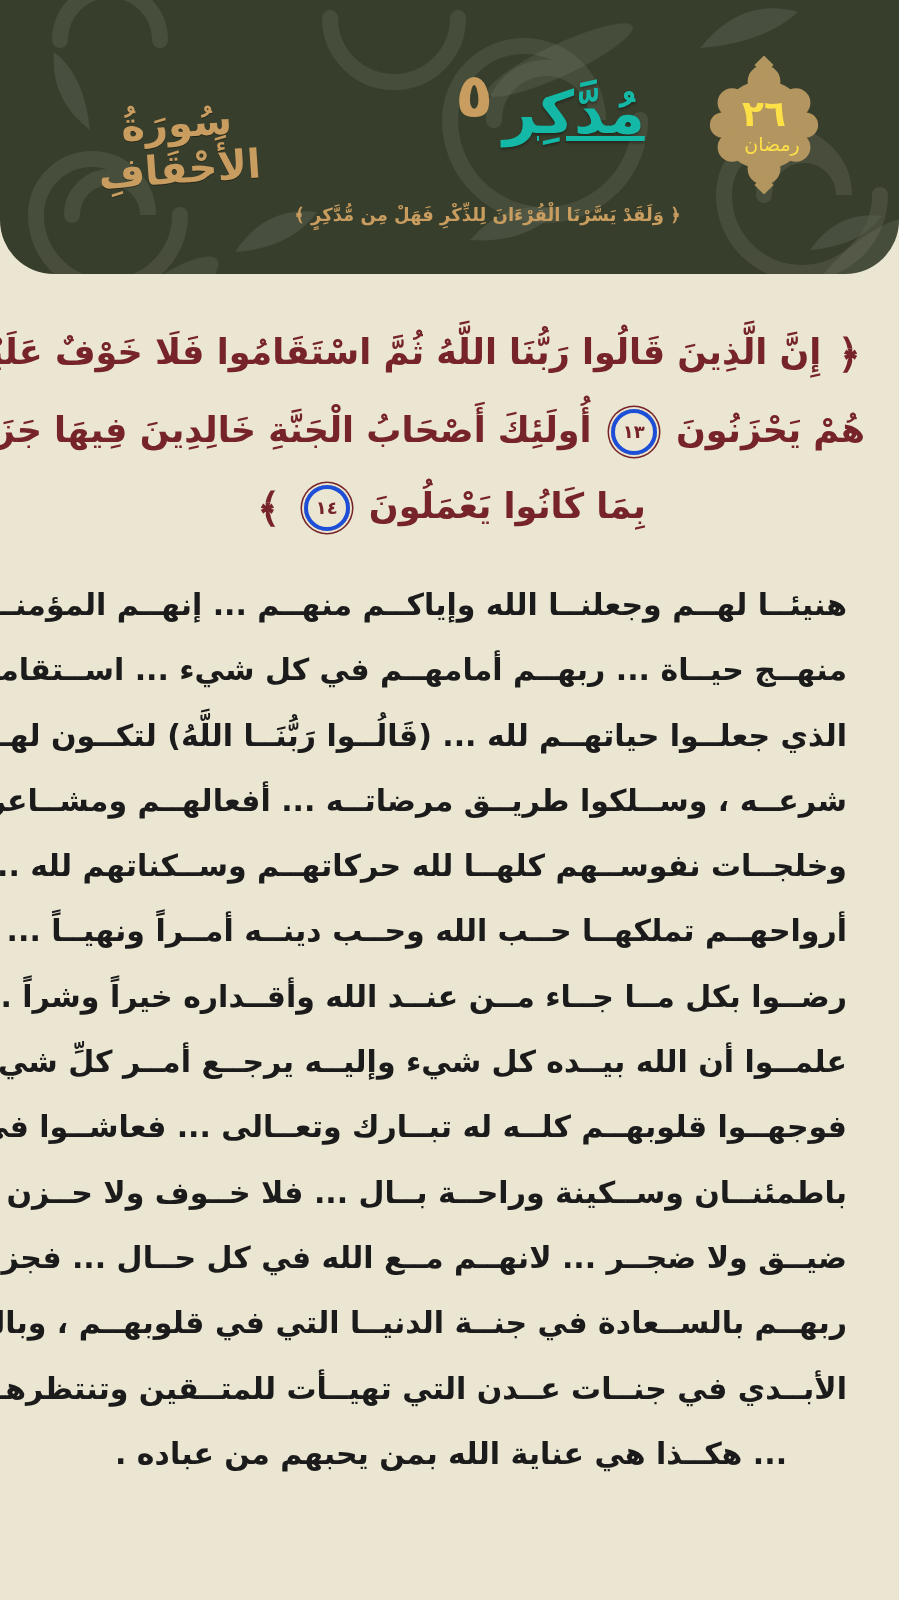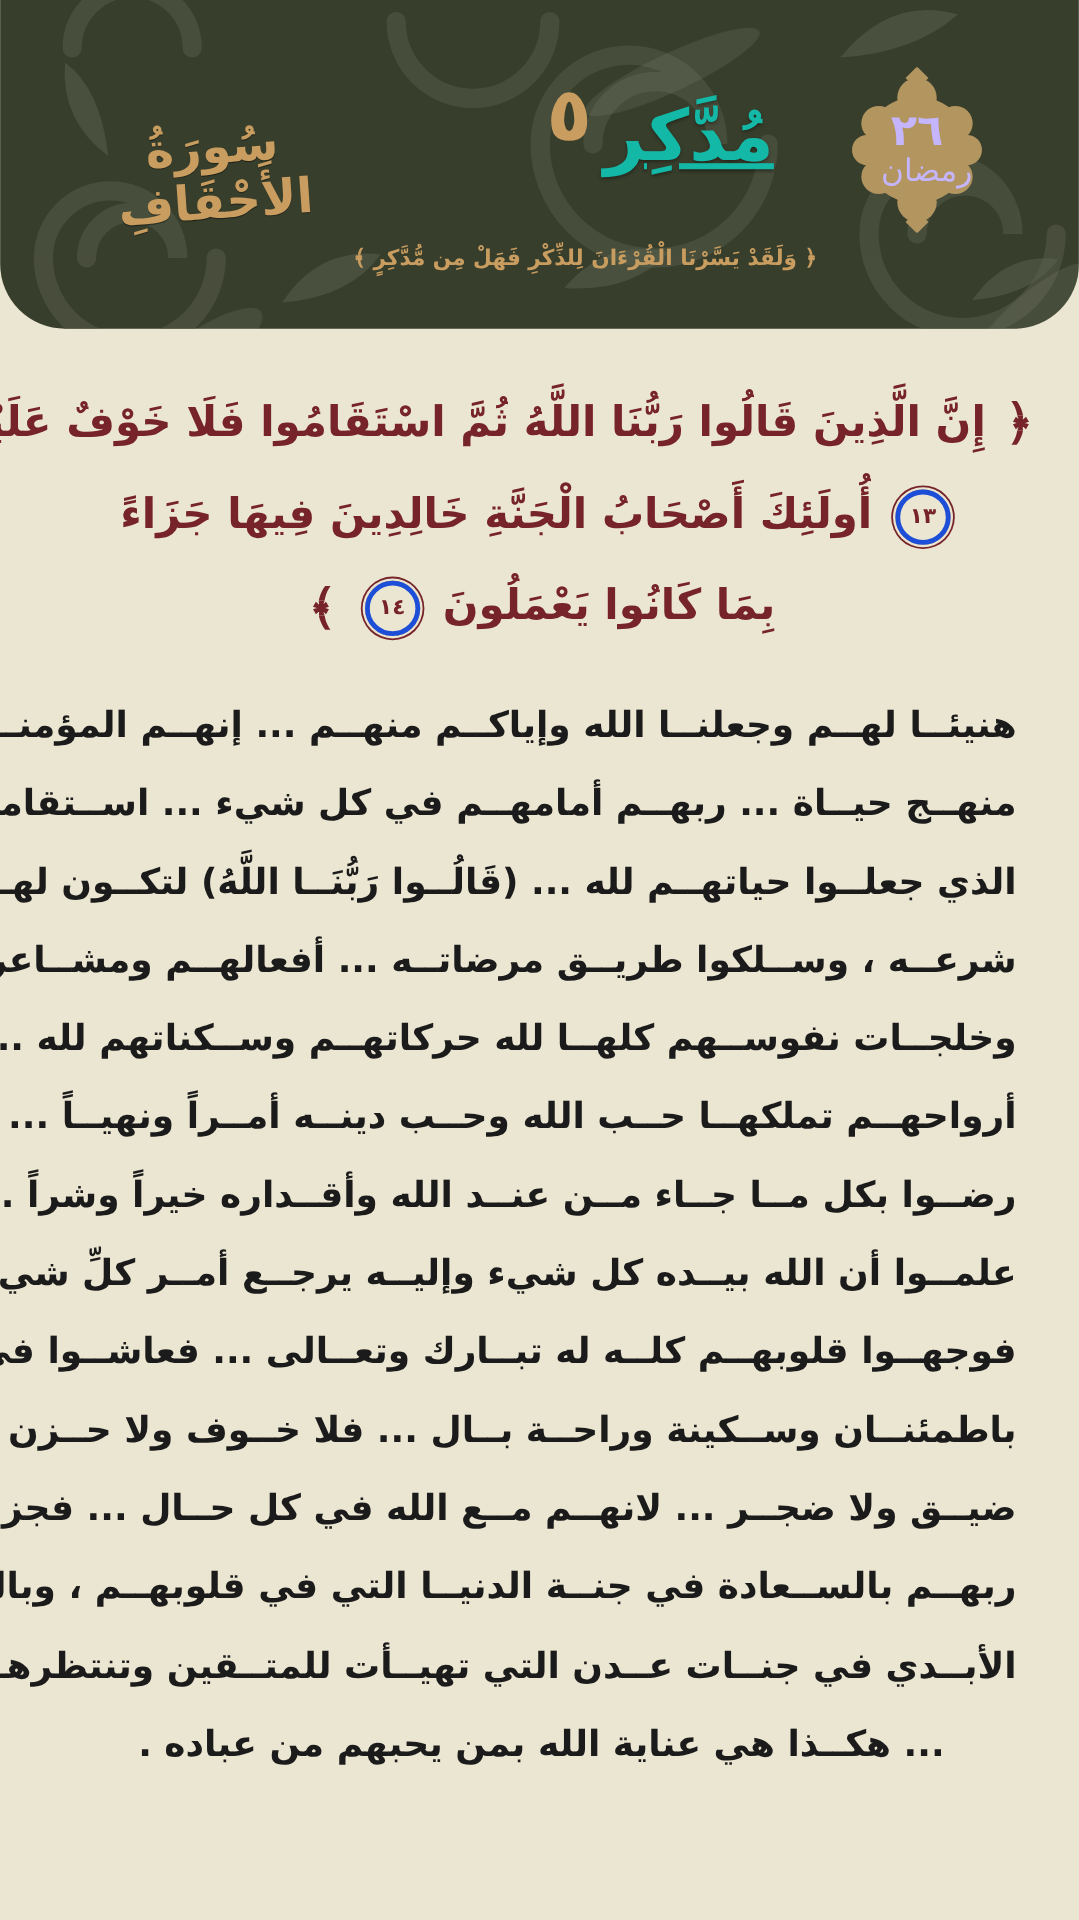--- a/index.html
+++ b/index.html
@@ -40,24 +40,24 @@
   }
   .tagline{
     position:absolute;top:204px;left:76px;right:0;
     text-align:center;color:#c89d5f;font-size:18px;font-weight:bold;
   }
   .badge{position:absolute;top:56px;left:706px;width:116px;height:138px;}
   .badge svg{position:absolute;top:0;left:0;}
   .badge-text{
     position:absolute;top:0;left:0;width:116px;height:138px;
     display:flex;flex-direction:column;align-items:center;justify-content:center;
-    color:#c4b5fd;
+    color:#fde047;
   }
   .badge-day{font-size:36px;font-weight:bold;line-height:1.05;}
-  .badge-month{font-size:26px;line-height:1.2;margin-left:16px;}
+  .badge-month{font-size:19px;line-height:1.2;margin-left:16px;}
 
   
   .verse{
     position:absolute;top:314px;left:34px;right:34px;
     color:#762329;text-align:center;
     font-size:35px;font-weight:bold;line-height:76px;
   }
   .v-line{white-space:nowrap;}
   .ayah-num{
     display:inline-flex;align-items:center;justify-content:center;
@@ -141,20 +141,21 @@
     </div>
   </div>
 </div>
 
 <div class="verse">
   <div class="v-line">
     <span class="bracket">﴿</span>
     <span>إِنَّ الَّذِينَ قَالُوا رَبُّنَا اللَّهُ ثُمَّ اسْتَقَامُوا فَلَا خَوْفٌ عَلَيْهِمْ وَلَا</span>
   </div>
   <div class="v-line">
+    <span>هُمْ يَحْزَنُونَ</span>
     <span class="ayah-num">
       <span>١٣</span>
     </span>
     <span>أُولَئِكَ أَصْحَابُ الْجَنَّةِ خَالِدِينَ فِيهَا جَزَاءً</span>
   </div>
   <div class="v-line">
     <span>بِمَا كَانُوا يَعْمَلُونَ</span>
     <span class="ayah-num">
       <span>١٤</span>
     </span>

